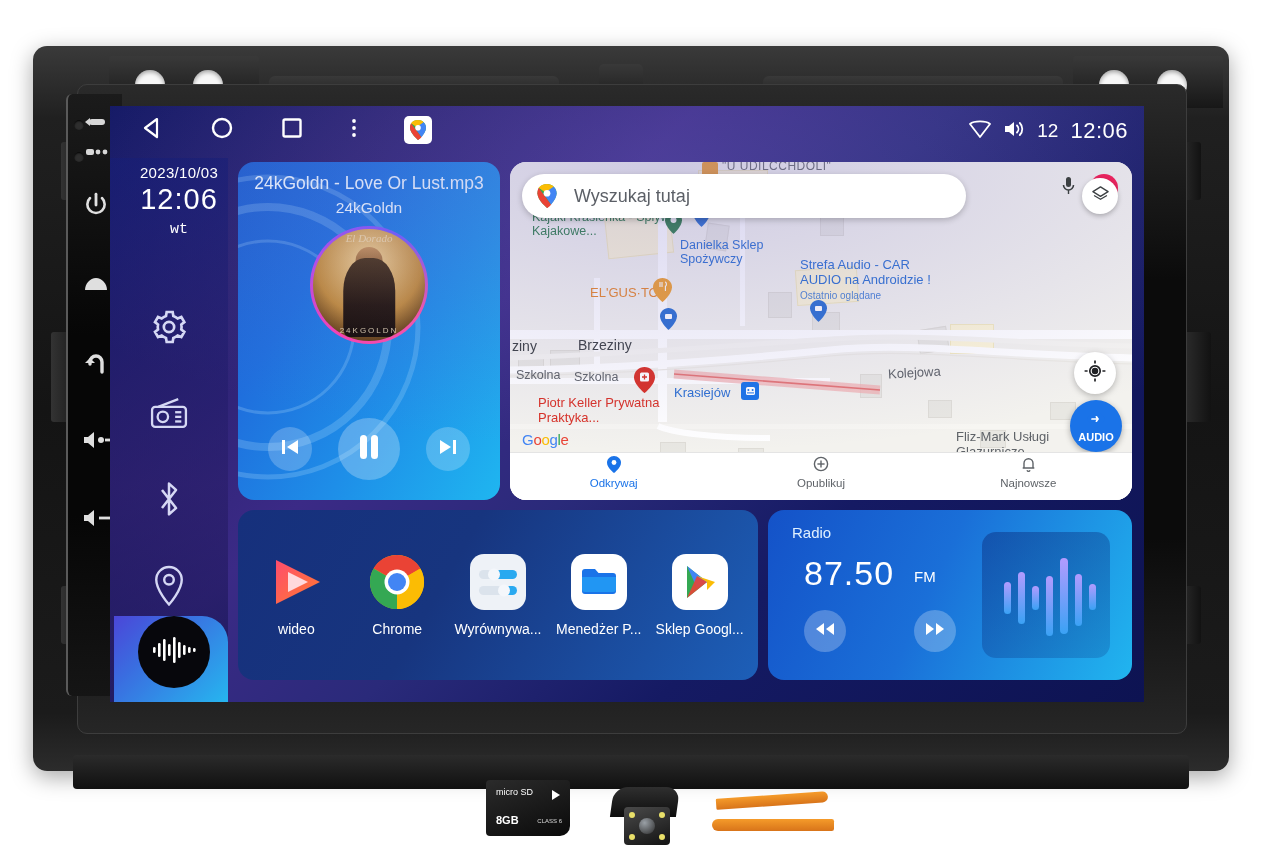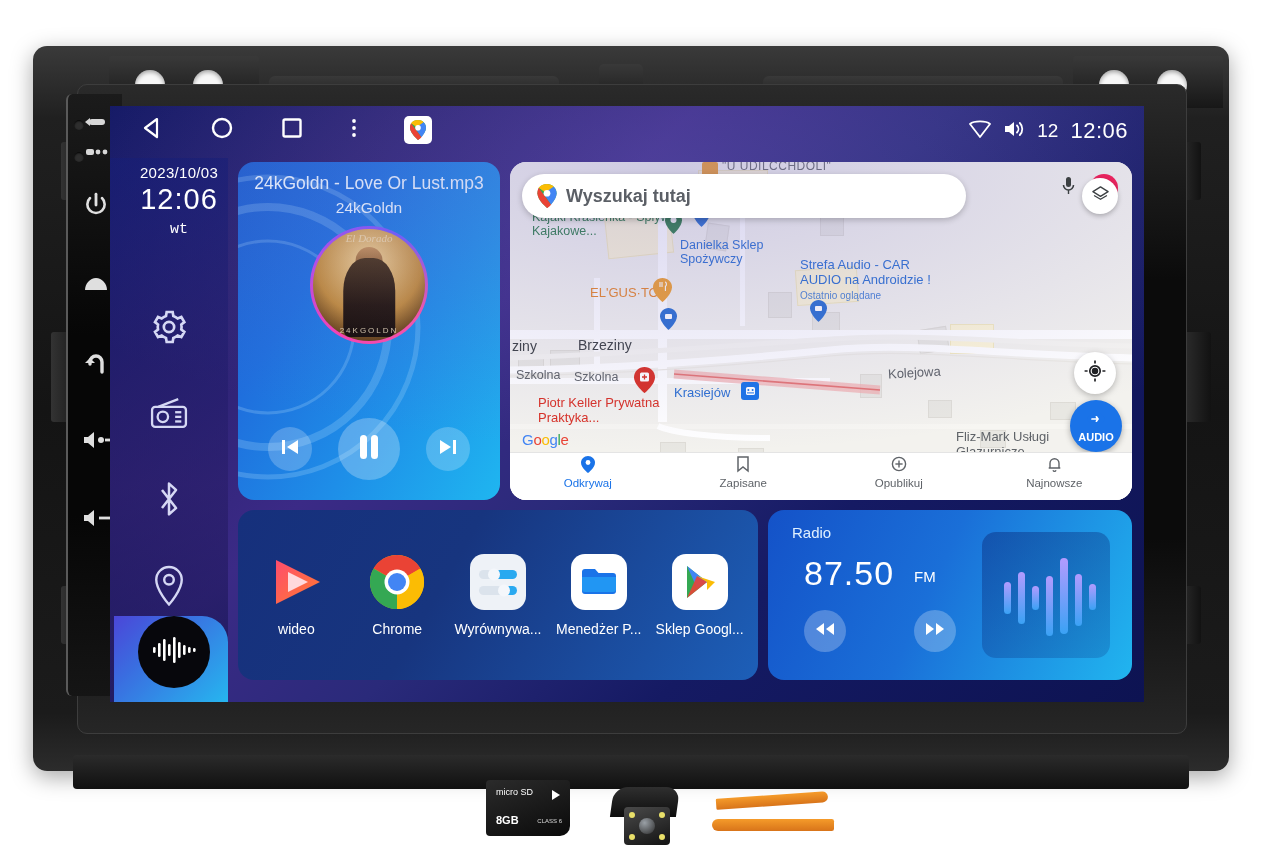--- a/index.html
+++ b/index.html
@@ -126,21 +126,21 @@
 
   
   .mapcard { left:400px; top:56px; width:622px; height:338px; background:#f1f0ec;}
   .mapbg { position:absolute; inset:0; background:#f3f2ee; }
   .maproad { position:absolute; background:#ffffff; }
   .mapblk { position:absolute; background:#e8e7e2; border:1px solid #dedcd6; }
   .mapyellow { position:absolute; background:#fdf6d8; border:1px solid #f2e9bf;}
   .searchbar { position:absolute; left:12px; top:12px; width:444px; height:44px;
                background:#fff; border-radius:24px; display:flex; align-items:center;
                box-shadow:0 2px 6px rgba(0,0,0,.22); z-index:6;}
-  .searchbar .ph { color:#5b5f66; font-size:18px; margin-left:8px;font-weight:bold;}
+  .searchbar .ph { color:#5b5f66; font-size:18px; margin-left:16px;}
   .srch-right { position:absolute; right:14px; top:12px; display:flex; align-items:center; gap:14px; z-index:7;}
   .avatar { width:28px; height:28px; border-radius:50%; background:#e8245f; color:#fff; font-size:13px;
             display:flex; align-items:center; justify-content:center; }
   .layerbtn { position:absolute; right:14px; top:16px; width:36px; height:36px; border-radius:50%;
               background:#fff; box-shadow:0 2px 5px rgba(0,0,0,.25);
               display:flex; align-items:center; justify-content:center; z-index:8;}
   .locbtn { position:absolute; right:16px; bottom:106px; width:42px; height:42px; border-radius:50%;
             background:#fff; box-shadow:0 2px 6px rgba(0,0,0,.25);
             display:flex; align-items:center; justify-content:center; z-index:8;}
   .startbtn { position:absolute; right:10px; bottom:48px; width:52px; height:52px; border-radius:50%;
@@ -607,28 +607,20 @@
           <span>
             <svg width="14" height="17" viewBox="0 0 14 17">
                 <path d="M7 0C3.1 0 0 3 0 6.7 0 11.7 7 17 7 17s7-5.3 7-10.3C14 3 10.9 0 7 0z" fill="#1a73e8"></path>
                 <circle cx="7" cy="6.5" r="2.4" fill="#fff"></circle>
               </svg>
           </span>
           <div class="t">Odkrywaj</div>
         </div>
         <div>
           <span>
-            <svg width="14" height="17" viewBox="0 0 14 17" fill="none" stroke="#5f6368" stroke-width="1.5">
-                <path d="M2 1h10v14l-5-4-5 4z"></path>
-              </svg>
-          </span>
-          <div class="t">Zapisane</div>
-        </div>
-        <div>
-          <span>
             <svg width="16" height="17" viewBox="0 0 16 17" fill="none" stroke="#5f6368" stroke-width="1.4">
                 <circle cx="8" cy="8" r="6.6"></circle>
                 <line x1="8" y1="4.4" x2="8" y2="11.6"></line>
                 <line x1="4.4" y1="8" x2="11.6" y2="8"></line>
               </svg>
           </span>
           <div class="t">Opublikuj</div>
         </div>
         <div>
           <span>

